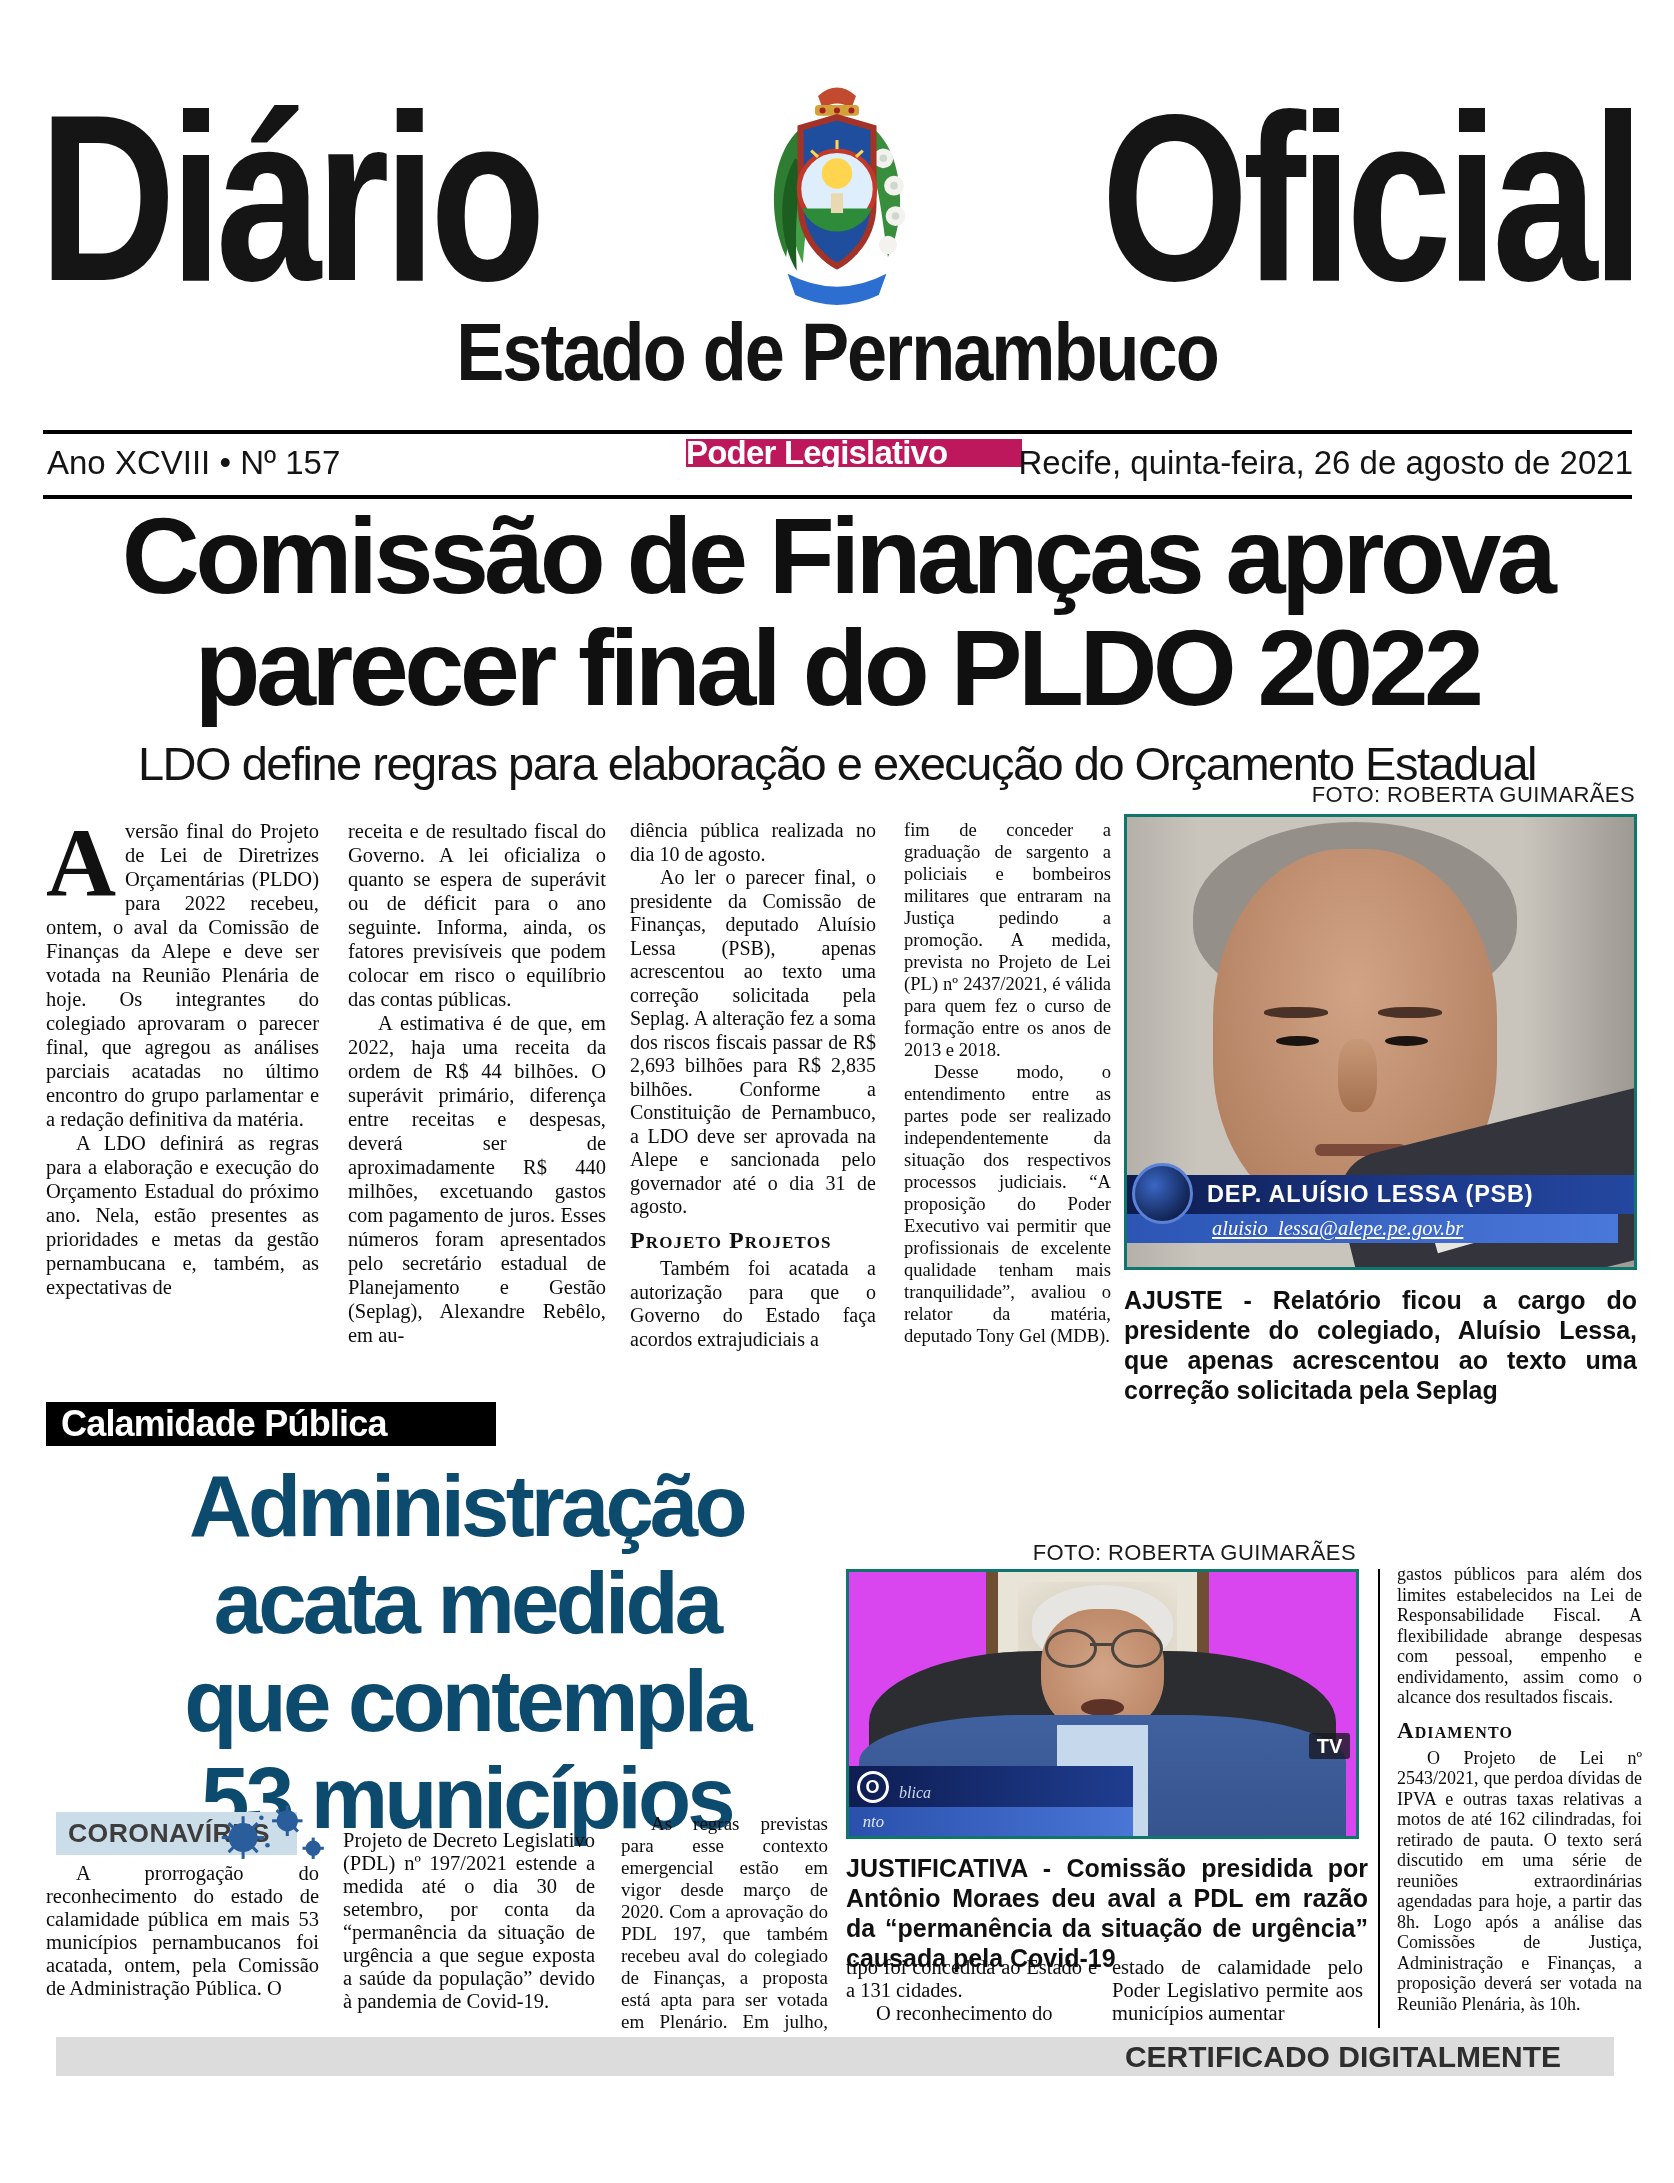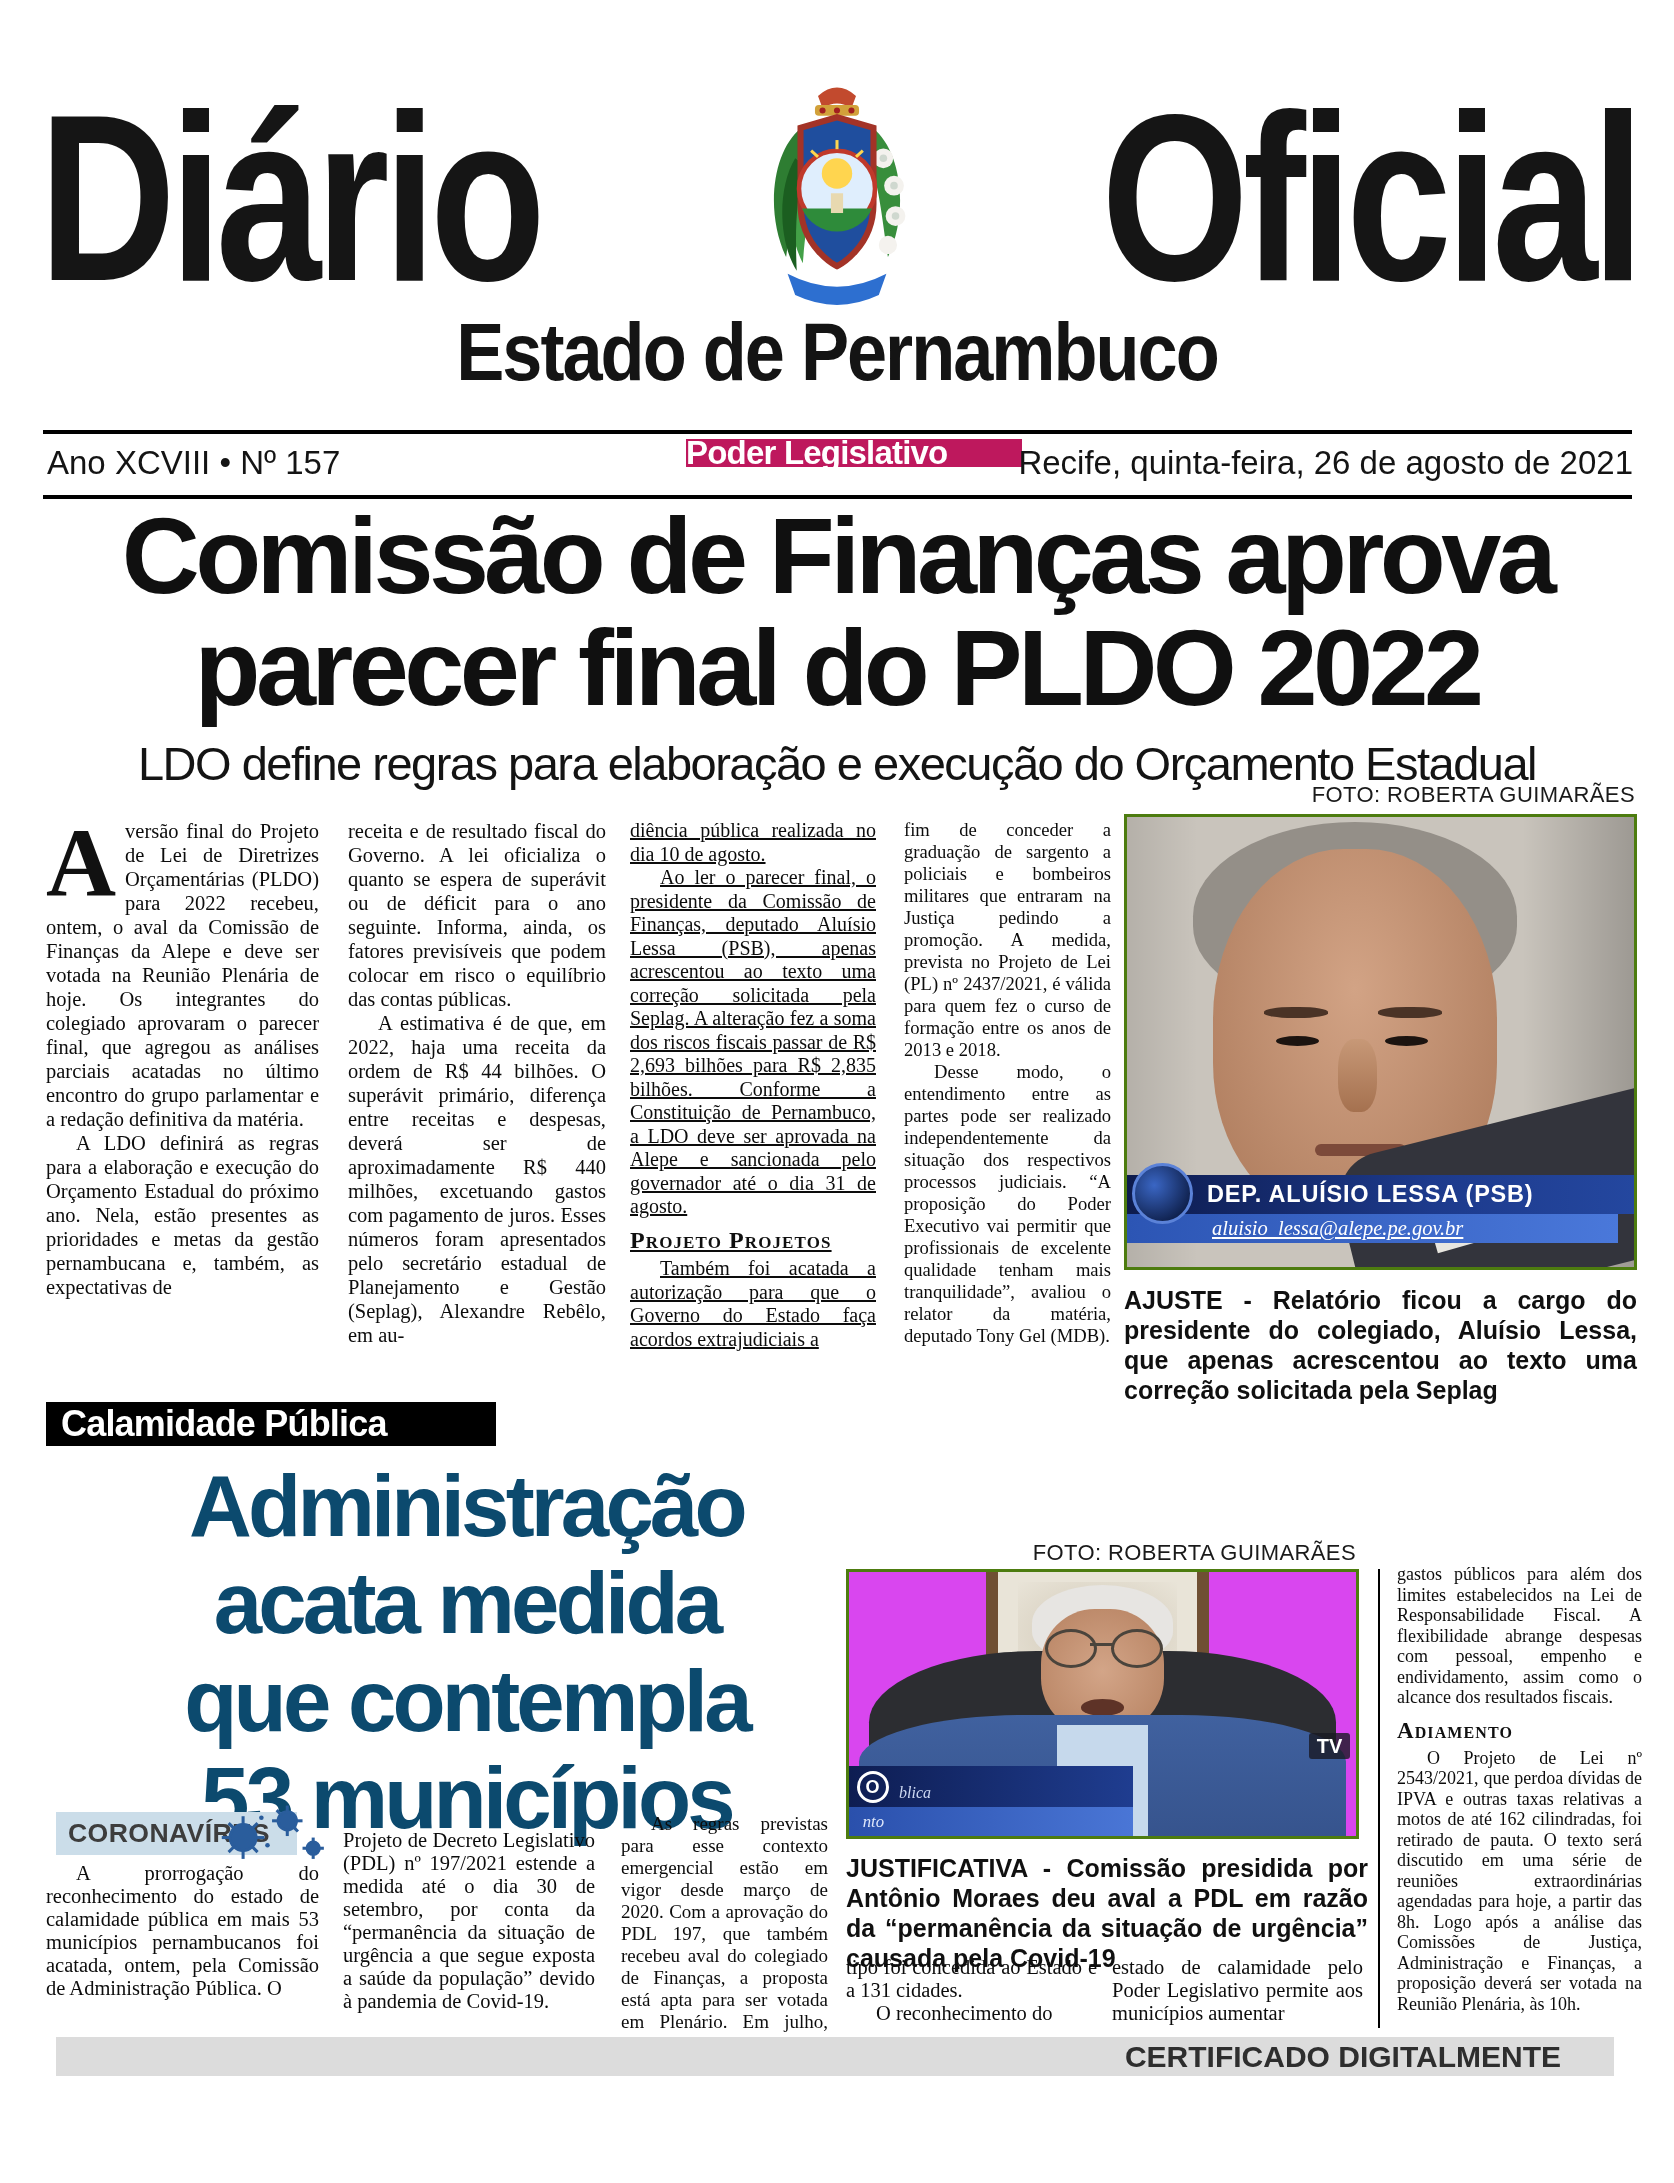--- a/index.html
+++ b/index.html
@@ -45,34 +45,34 @@
   }
   .credit{font:22px "Liberation Sans",sans-serif;letter-spacing:0.4px;color:#1a1a1a;}
   .credit1{right:39px;top:782px;}
   .credit2{left:846px;width:510px;top:1540px;text-align:right;}
 
   .bodycol{text-align:justify;}
   .bodycol p{margin:0;}
   .bodycol p.ind{text-indent:30px;}
   .col1{left:46px;top:819px;width:273px;font:20.5px/24px "Liberation Serif",serif;}
   .col2{left:348px;top:819px;width:258px;font:20.5px/24px "Liberation Serif",serif;}
-  .col3{left:630px;top:819px;width:246px;font:20px/23.5px "Liberation Serif",serif;text-decoration:underline;}
+  .col3{left:630px;top:819px;width:246px;font:20px/23.5px "Liberation Serif",serif;}
   .col4{left:904px;top:819px;width:207px;font:18.6px/22px "Liberation Serif",serif;}
   .dropcap{
     float:left;font-family:"Liberation Serif",serif;font-weight:bold;
     font-size:97px;line-height:76px;padding:6px 9px 0 0;color:#111;
   }
   .subhead{
     font-family:"Liberation Serif",serif;font-weight:bold;font-variant:small-caps;
     letter-spacing:1.1px;color:#101010;
   }
   .col3 .subhead{font-size:24px;margin:10.6px 0 4.6px;}
   .colR .subhead{font-size:23px;margin:13.7px 0 6px;}
 
-  .photo{border:3px solid #4d7c0f;overflow:hidden;box-sizing:border-box;}
+  .photo{border:3px solid #0f766e;overflow:hidden;box-sizing:border-box;}
   .photo1{left:1124px;top:814px;width:513px;height:456px;background:#c9c4bc;}
   .caption{font:bold 25px/30px "Liberation Sans",sans-serif;text-align:justify;color:#101010;}
   .caption1{left:1124px;top:1285px;width:513px;}
 
   
   .p1-vign{position:absolute;inset:0;background:linear-gradient(90deg,rgba(0,0,0,.10),rgba(0,0,0,0) 14%,rgba(0,0,0,0) 78%,rgba(0,0,0,.22));}
   .p1-hair{position:absolute;left:13%;top:1%;width:64%;height:42%;background:#948f88;border-radius:50% 50% 45% 45%;}
   .p1-face{position:absolute;left:17%;top:7%;width:56%;height:82%;background:radial-gradient(ellipse at 50% 38%,#d2a385,#b07e5f 88%);border-radius:46% 46% 42% 42%;}
   .p1-brow{position:absolute;height:10.6px;width:64px;background:#4a3326;border-radius:45%;top:190px;}
   .p1-brow.l{left:137px;} .p1-brow.r{left:251px;}

